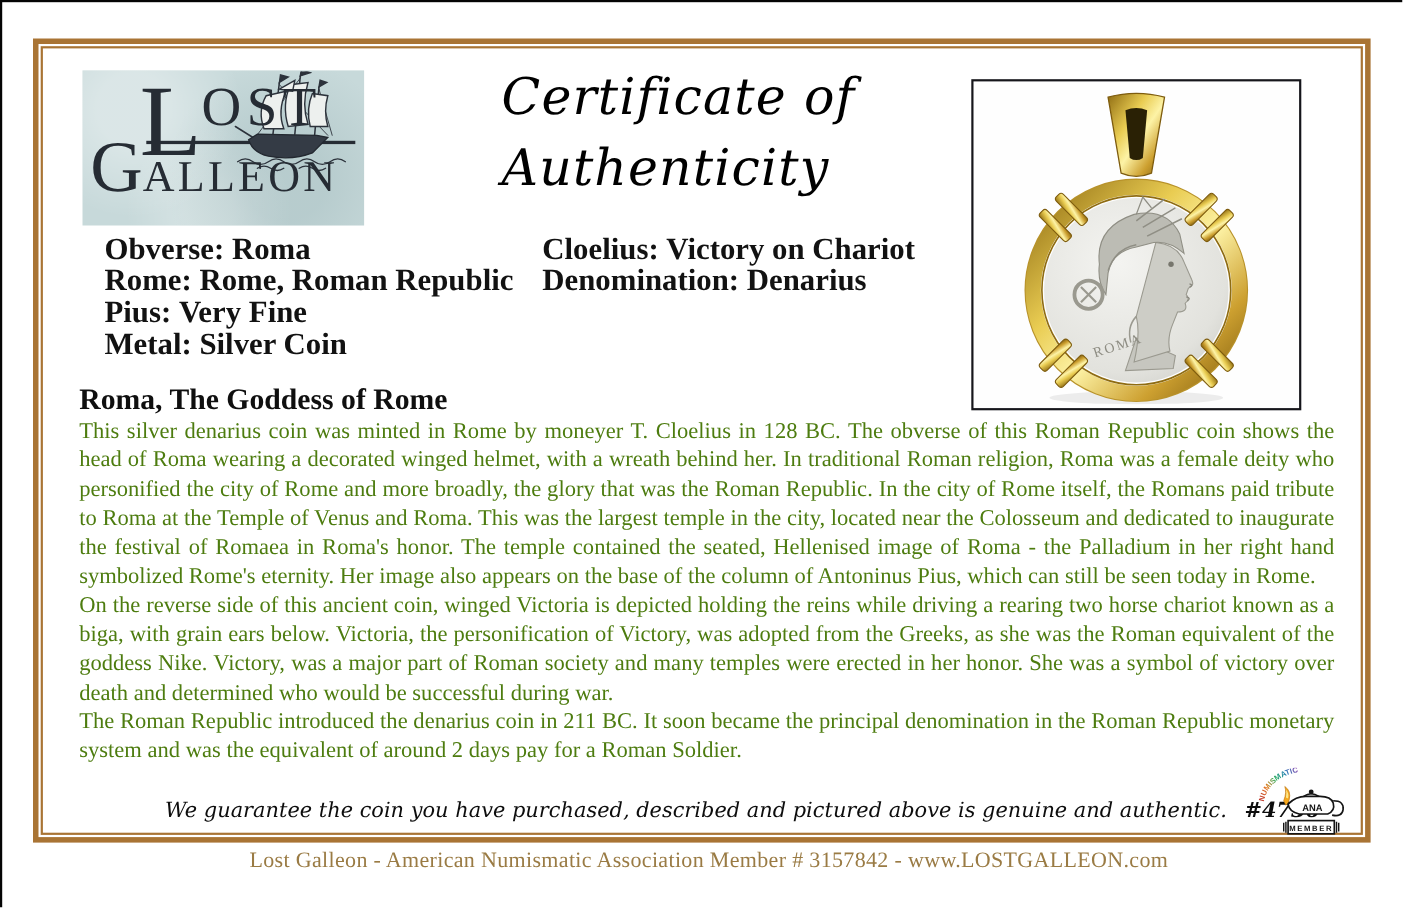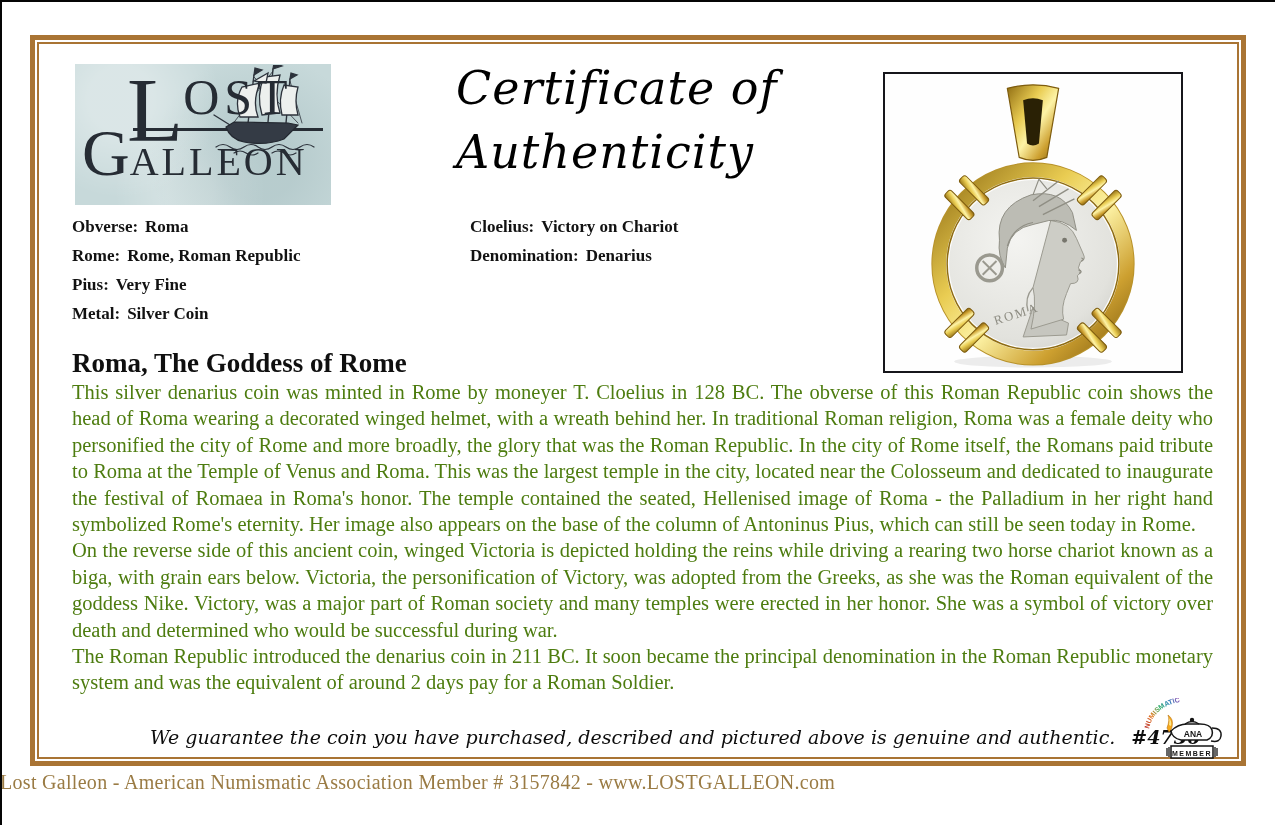--- a/index.html
+++ b/index.html
@@ -37,39 +37,39 @@
     font-size:46px;line-height:64px;color:#000;letter-spacing:1px;}
 
   
   .photo{position:absolute;left:883px;top:72px;width:300px;height:301px;box-sizing:border-box;
     background:#fefefe;border:2px solid #16161b;}
   .photo svg{display:block;width:100%;height:100%;}
 
   
   .details-left{position:absolute;left:72px;top:212px;}
   .details-right{position:absolute;left:470px;top:212px;}
-  .detail-row{font-size:17px;font-weight:bold;line-height:29px;color:#121212;white-space:nowrap;}
+  .detail-row{font-size:28px;font-weight:bold;line-height:29px;color:#121212;white-space:nowrap;margin-left:23px;}
   .detail-row .lbl{margin-right:7px;}
 
   
   .bodytext{position:absolute;left:72px;top:350px;width:1141px;}
   .bodytext h2{margin:0 0 3px 0;font-size:27px;line-height:26px;color:#0f0f0f;font-weight:bold;}
   .bodytext p{margin:0;font-size:20.5px;line-height:26.4px;text-align:justify;color:#4d7c0f;}
 
   
   .guarantee{position:absolute;left:150px;top:726px;width:1020px;text-align:center;
     font-family:"DejaVu Serif", serif;font-style:italic;font-size:19px;color:#0d0d0d;white-space:nowrap;}
   .guarantee .num{font-weight:bold;margin-left:16px;}
 
   
   .ana-badge{position:absolute;left:1144px;top:698px;width:86px;height:64px;z-index:40;}
   .ana-badge svg{display:block;width:100%;height:100%;}
 
   
-  .footer{position:absolute;left:0;top:771px;width:1062px;text-align:left;
+  .footer{position:absolute;left:0;top:771px;width:1062px;text-align:right;
     font-size:20px;color:#9a7b44;letter-spacing:.3px;}
 </style>
 </head>
 <body>
 
 <div class="page-edge"></div>
 
 <div class="frame">
   <div class="frame-inner"></div>
 </div>

